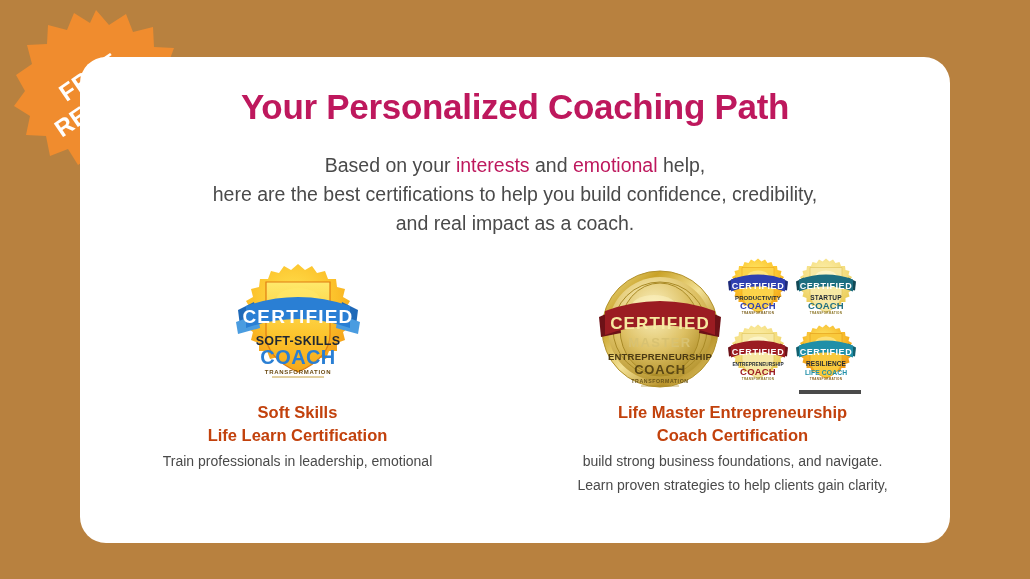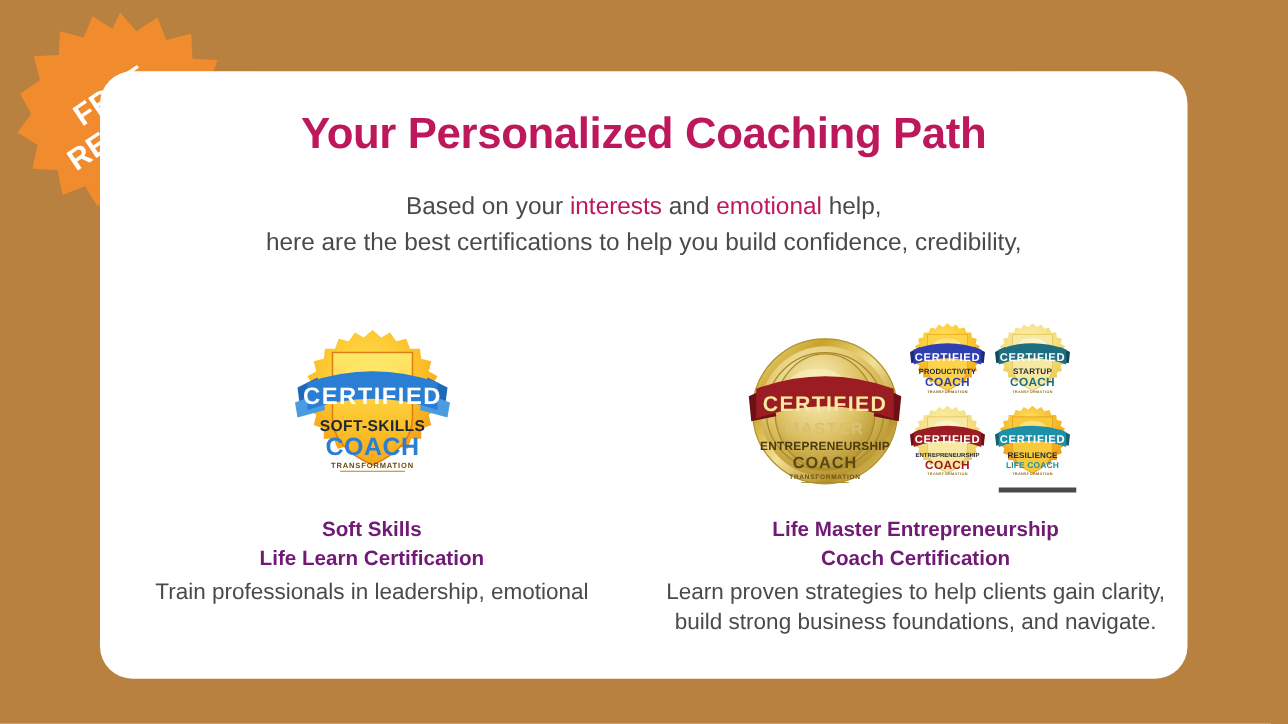--- a/index.html
+++ b/index.html
@@ -67,27 +67,27 @@
   }
   .badge-area {
     height: 148px;
     display: flex;
     align-items: center;
     justify-content: center;
   }
   .cert-title {
     font-size: 16.5px;
     font-weight: bold;
-    color: #701a75;
+    color: #c2410c;
     text-align: center;
     line-height: 23px;
-    margin-top: 12px;
+    margin-top: 0;
   }
   .cert-desc {
-    font-size: 18px;
+    font-size: 14px;
     color: #4a4a4a;
     text-align: center;
     line-height: 24px;
     margin-top: 2px;
     width: 400px;
   }
 
   
   .seal { position: relative; }
   .seal svg { display: block; }
@@ -155,20 +155,21 @@
   </div>
 </div>
 
 <div id="result-card">
 
   <div id="page-title">Your Personalized Coaching Path</div>
 
   <div id="subtitle">
     <div><span>Based on your </span><span class="link-word">interests</span><span> and </span><span class="link-word">emotional</span><span> help,</span></div>
     <div>here are the best certifications to help you build confidence, credibility,</div>
+    <div>and real impact as a coach.</div>
   </div>
 
   <div id="cards-row">
 
     <div class="cert-col">
       <div class="badge-area">
 
         <div class="seal">
           <svg width="132" height="130" viewBox="0 0 132 130">
             <defs>
@@ -353,19 +354,19 @@
 
           <div id="cluster-underline"></div>
         </div>
       </div>
 
       <div class="cert-title">
         <div>Life Master Entrepreneurship</div>
         <div>Coach Certification</div>
       </div>
       <div class="cert-desc">
+        <div>build strong business foundations, and navigate.</div>
         <div>Learn proven strategies to help clients gain clarity,</div>
-        <div>build strong business foundations, and navigate.</div>
       </div>
     </div>
 
   </div>
 </div>
 
 </body></html>

